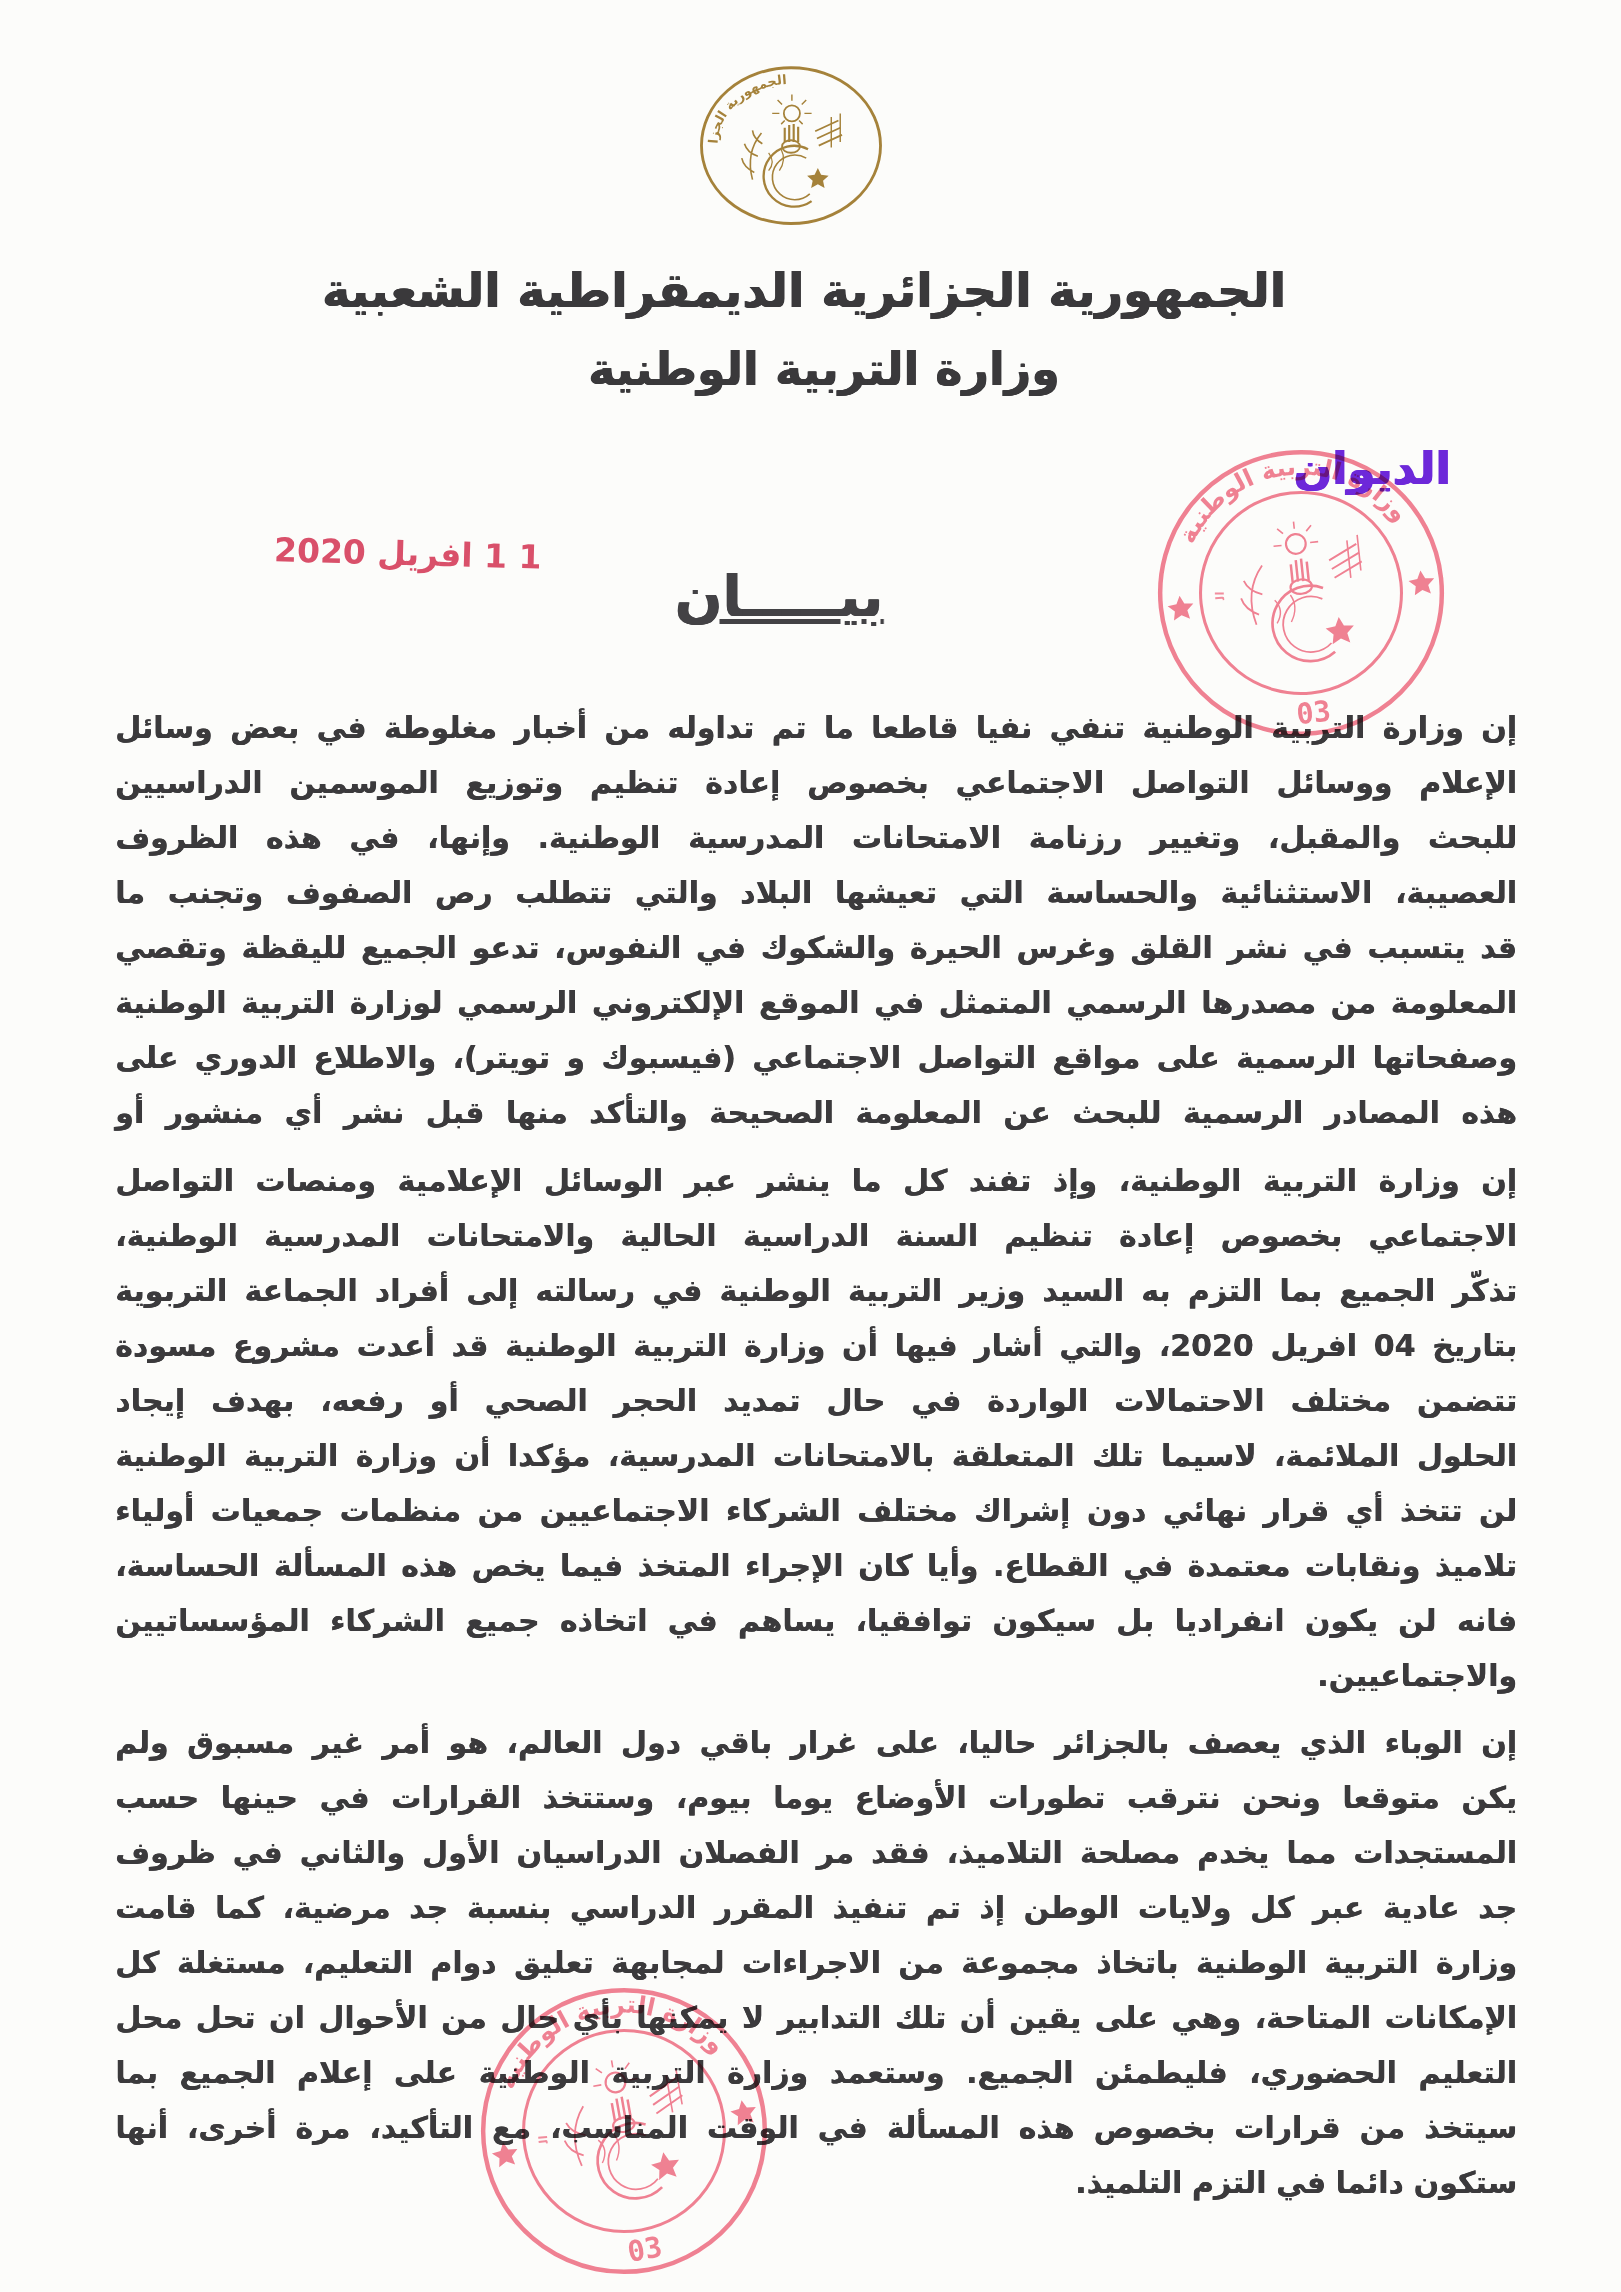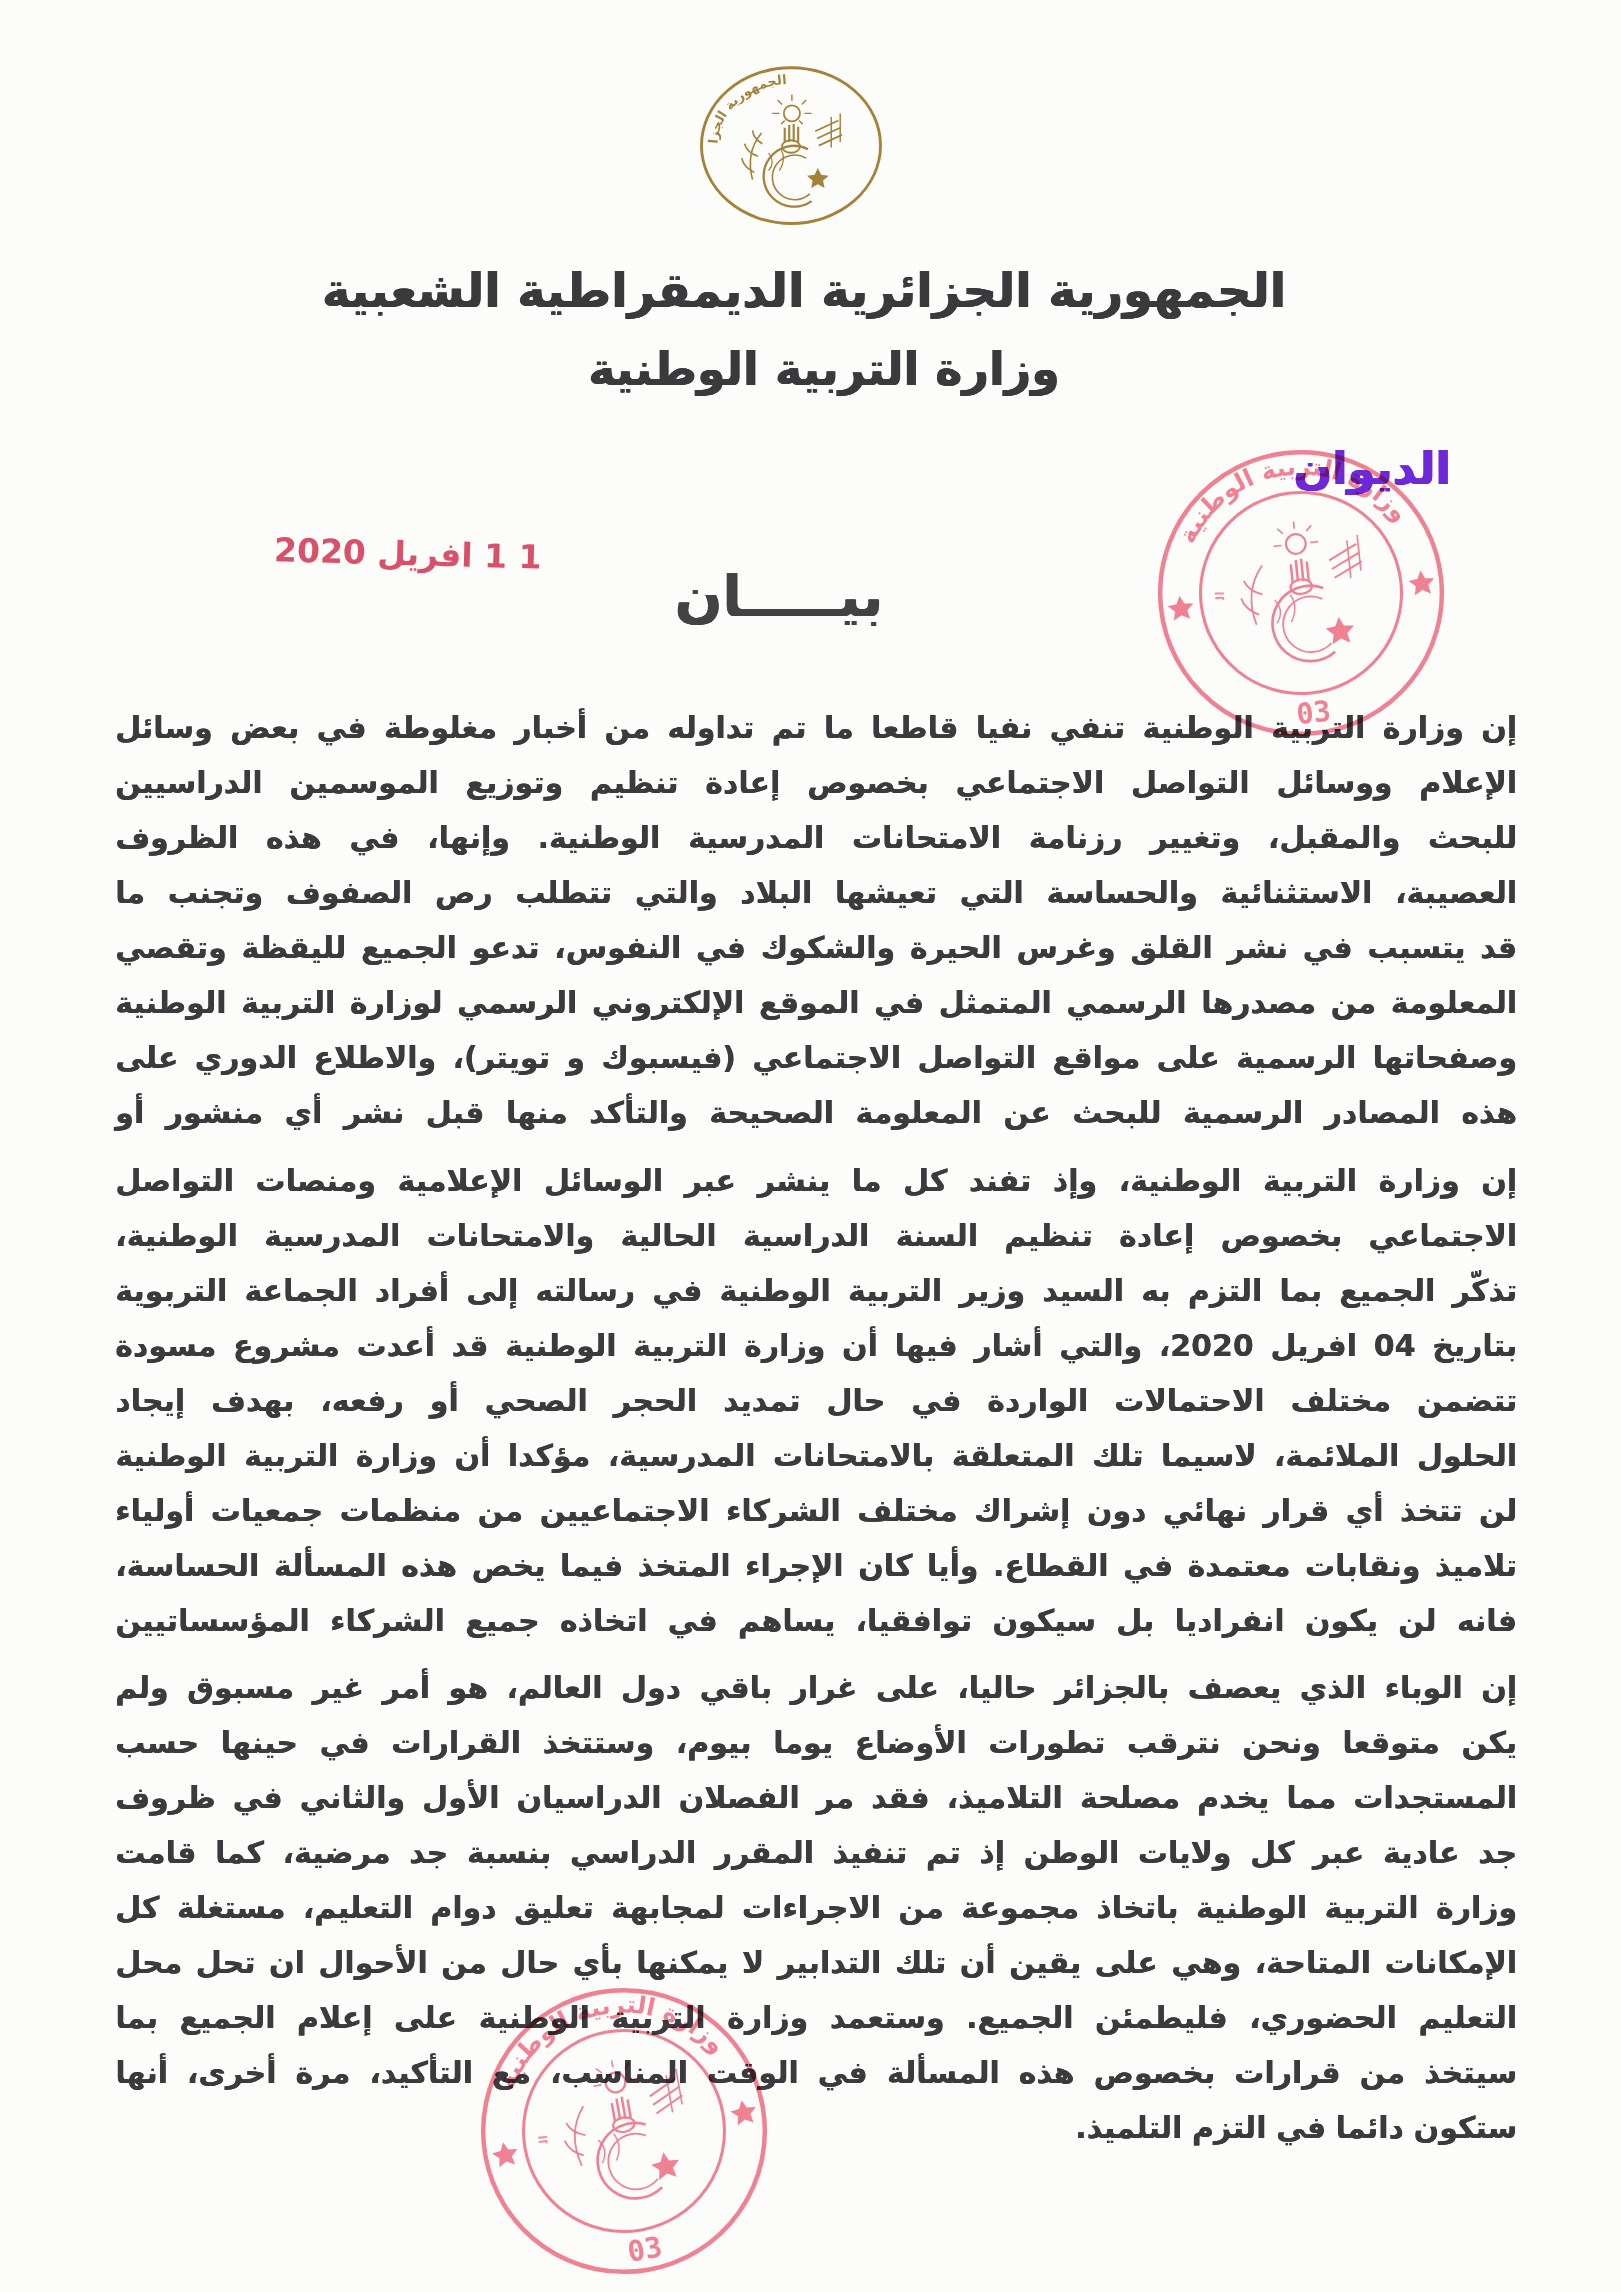--- a/index.html
+++ b/index.html
@@ -38,20 +38,21 @@
     letter-spacing:2.7px;
     transform:rotate(1.6deg);
     direction:rtl;
     z-index:3;
   }
   .doc-title{
     top:564px;left:0;width:1558px;text-align:center;
     font-size:56px;font-weight:bold;color:#434245;
     text-shadow:0.5px 0 0 currentColor,-0.5px 0 0 currentColor;
     z-index:2;
+    text-decoration:underline;
   }
   
   .body-text{
     top:700px;left:115px;width:1402px;
     color:#3b3a3c;
     z-index:1;
   }
   .bline{
     display:flex;justify-content:space-between;align-items:center;
     direction:rtl;height:55px;
@@ -363,20 +364,23 @@
         <span>انفراديا</span>
         <span>بل</span>
         <span>سيكون</span>
         <span>توافقيا،</span>
         <span>يساهم</span>
         <span>في</span>
         <span>اتخاذه</span>
         <span>جميع</span>
         <span>الشركاء</span>
         <span>المؤسساتيين</span>
+      </div>
+      <div class="bline last">
+        <span>والاجتماعيين.</span>
       </div>
       <div class="bline pgap">
         <span>إن</span>
         <span>الوباء</span>
         <span>الذي</span>
         <span>يعصف</span>
         <span>بالجزائر</span>
         <span>حاليا،</span>
         <span>على</span>
         <span>غرار</span>

